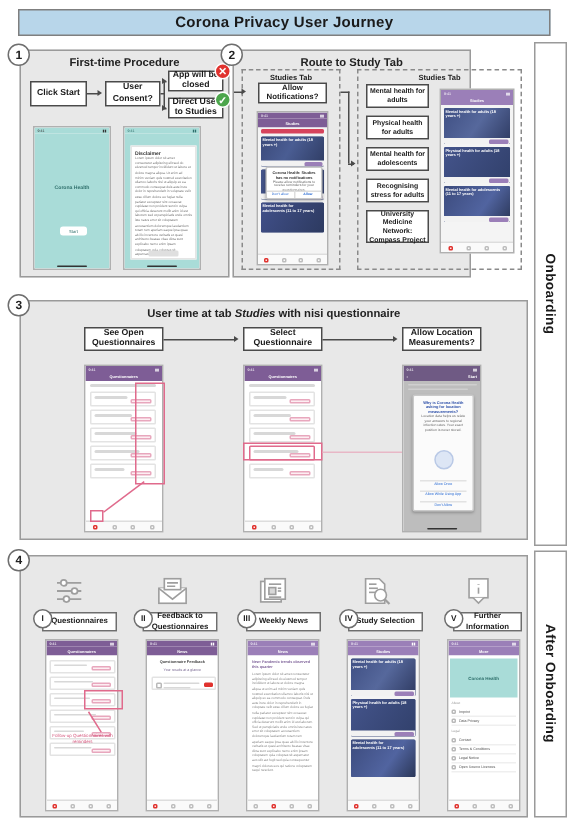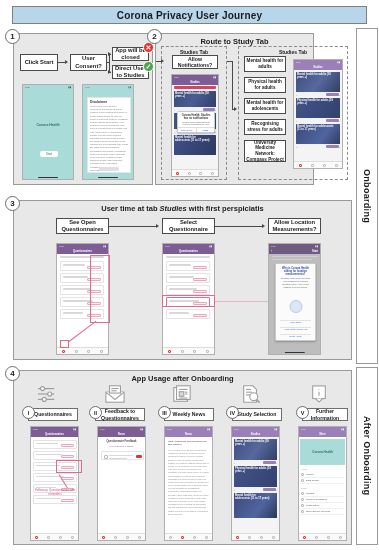--- a/index.html
+++ b/index.html
@@ -176,20 +176,21 @@
 
   <div class="side-label" style="left:356px; top:28px; width:22px; height:336px;">
     <span>Onboarding</span>
   </div>
   <div class="side-label" style="left:356px; top:367px; width:22px; height:178px;">
     <span>After Onboarding</span>
   </div>
 
   <div class="circle-num" style="left:5px; top:29px;">1</div>
   <div class="panel" style="left:13px; top:33px; width:140px; height:152px;">
+    <div class="panel-title">First-time Procedure</div>
 
     <div class="fbox t6" style="left:6px; top:20px; width:38px; height:17px;">Click Start</div>
     <div class="fbox t6" style="left:56px; top:20px; width:37px; height:17px;">User Consent?</div>
     <div class="fbox t6" style="left:98px; top:13px; width:37px; height:14px;">App will be closed</div>
     <div class="fbox t6" style="left:98px; top:31px; width:37px; height:14px;">Direct User to Studies</div>
 
     <div class="ln lnh" style="left:44px; top:28px; width:8px;"></div>
     <div class="arrowhead" style="left:51px; top:25.5px;"></div>
     <div class="ln lnh" style="left:93px; top:28px; width:3px;"></div>
     <div class="ln lnv" style="left:95px; top:20px; height:18px;"></div>
@@ -340,21 +341,21 @@
             <div class="navicon"></div>
             <div class="navicon"></div>
           </div>
         </div>
       </div>
     </div>
   </div>
 
   <div class="circle-num" style="left:5px; top:196px;">3</div>
   <div class="panel" style="left:13px; top:200px; width:339px; height:160px;">
-    <div class="panel-title"><span>User time at tab </span><em>Studies</em><span> with first perspiciatis</span></div>
+    <div class="panel-title"><span>User time at tab </span><em>Studies</em><span> with nisi questionnaire</span></div>
 
     <div class="fbox t6" style="left:42px; top:17px; width:53px; height:16px;">See Open Questionnaires</div>
     <div class="fbox t6" style="left:148px; top:17px; width:53px; height:16px;">Select Questionnaire</div>
     <div class="fbox t6" style="left:254px; top:17px; width:53px; height:16px;">Allow Location Measurements?</div>
 
     <div class="ln lnh" style="left:95px; top:25px; width:48px;"></div>
     <div class="arrowhead" style="left:142px; top:22.5px;"></div>
     <div class="ln lnh" style="left:201px; top:25px; width:48px;"></div>
     <div class="arrowhead" style="left:248px; top:22.5px;"></div>
 
@@ -459,21 +460,20 @@
           <div style="position:absolute; left:4px; bottom:9px; right:4px; height:4px; display:flex; align-items:center; justify-content:center; font-size:2.4px; color:#2b6cd4; border-top:.5px solid #e2e2e2;">Allow While Using App</div>
           <div style="position:absolute; left:4px; bottom:2px; right:4px; height:4px; display:flex; align-items:center; justify-content:center; font-size:2.4px; color:#2b6cd4; border-top:.5px solid #e2e2e2;">Don't Allow</div>
         </div>
         <div class="ph-home"></div>
       </div>
     </div>
   </div>
 
   <div class="circle-num" style="left:5px; top:366px;">4</div>
   <div class="panel" style="left:13px; top:370px; width:339px; height:175px;">
-    <div class="panel-title">App Usage after Onboarding</div>
 
     <div class="usage-icon" style="left:22px; top:14px; width:22px; height:18px;">
       <svg width="22" height="18" viewBox="0 0 24 20">
           <g stroke="#9e9e9e" stroke-width="1.3" fill="none">
             <line x1="2" y1="4" x2="20" y2="4"></line>
             <line x1="2" y1="10" x2="20" y2="10"></line>
             <line x1="2" y1="16" x2="20" y2="16"></line>
             <circle cx="7" cy="4" r="2.2" fill="#fff"></circle>
             <circle cx="15" cy="10" r="2.2" fill="#fff"></circle>
             <circle cx="9" cy="16" r="2.2" fill="#fff"></circle>

